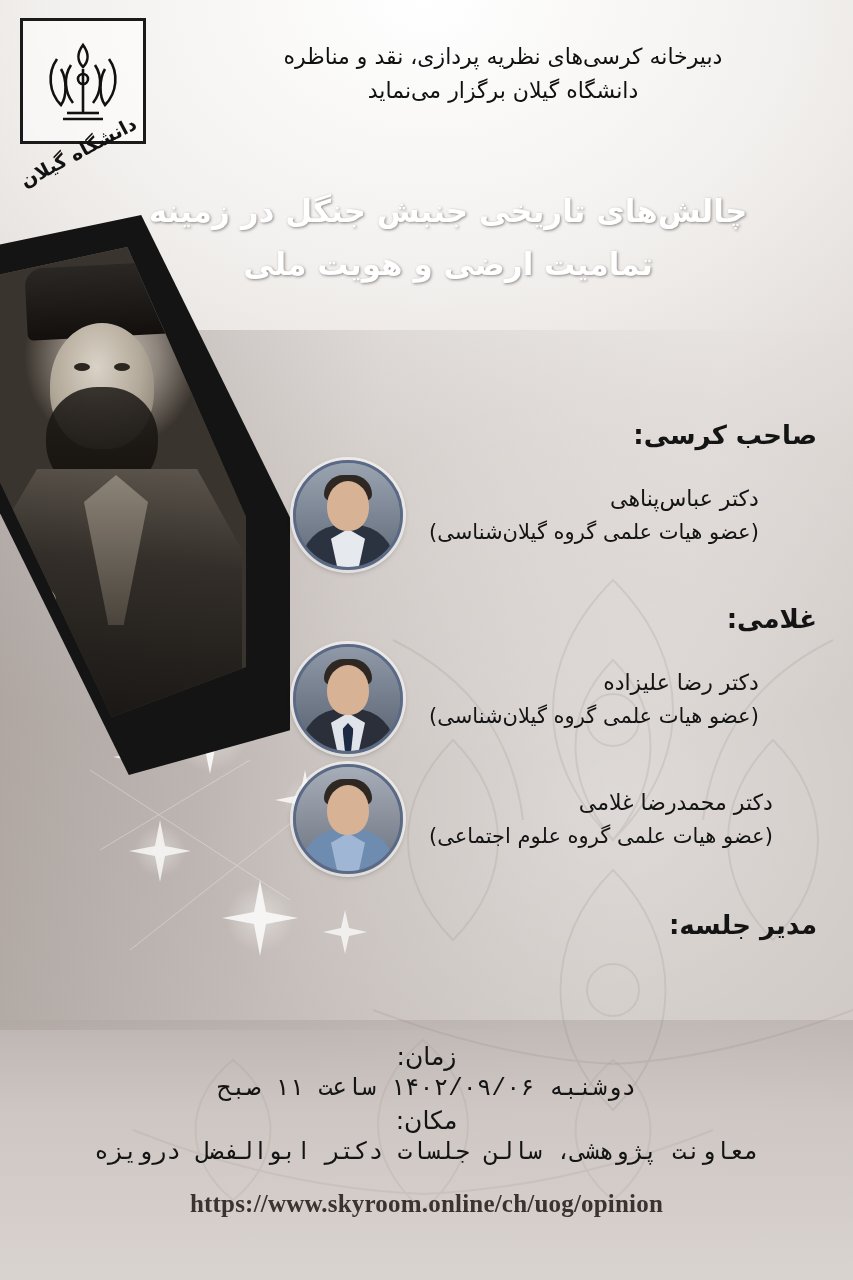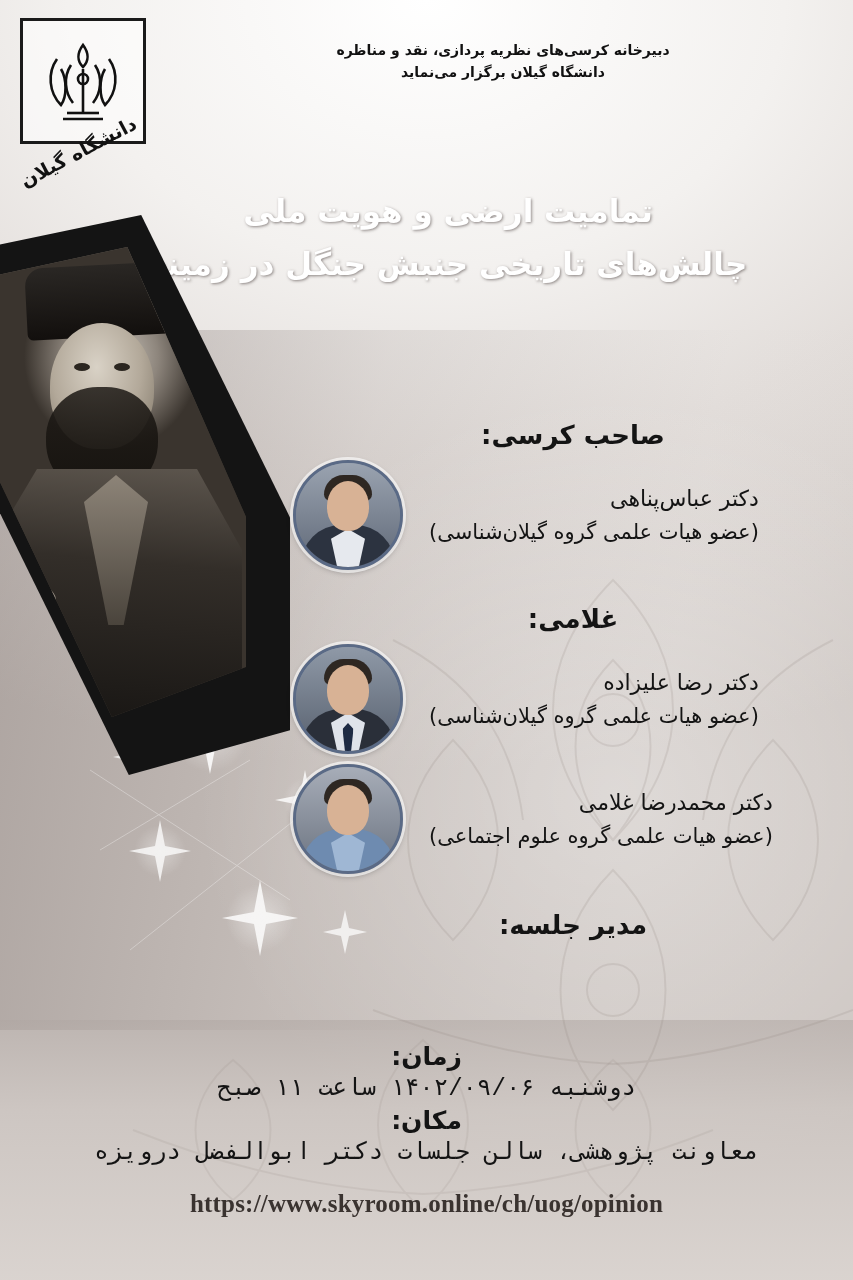--- a/index.html
+++ b/index.html
@@ -100,22 +100,22 @@
   }
 
   .header-text {
     position: absolute;
     right: 40px; top: 40px;
     width: 620px;
     text-align: center;
     direction: rtl;
     color: #111;
     font-family: "DejaVu Sans", sans-serif;
-    font-weight: bold;
-    font-size: 14px;
+    font-weight: normal;
+    font-size: 22px;
     line-height: 1.55;
   }
   .header-text div { white-space: nowrap; }
 
   .title {
     position: absolute;
     right: 60px; top: 185px;
     width: 690px;
     text-align: center;
     direction: rtl;
@@ -202,21 +202,22 @@
   }
 
   
   .people {
     position: absolute;
     right: 0; top: 420px;
     width: 560px;
   }
   .role-head {
     direction: rtl;
-    text-align: center;
+    text-align: right;
+    padding-right: 36px;
     color: #141414;
     font-family: "DejaVu Sans", sans-serif;
     font-weight: bold;
     font-size: 26px;
     margin-bottom: 10px;
   }
   .person-row {
     display: flex;
     flex-direction: row-reverse;
     align-items: center;
@@ -294,21 +295,21 @@
   
   .footer {
     position: absolute;
     left: 0; top: 1038px;
     width: 853px;
     text-align: center;
     direction: rtl;
     color: #141414;
     font-family: "DejaVu Sans", sans-serif;
   }
-  .f-label { font-size: 25px; font-weight: bold; margin-top: 4px; }
+  .f-label { font-size: 25px; font-weight: normal; margin-top: 4px; }
   .f-value { font-size: 24px; margin-top: 2px; font-family: Liberation Mono, monospace; }
   .f-link {
     margin-top: 24px;
     font-family: "Liberation Serif", serif;
     font-size: 25px;
     font-weight: bold;
     color: #3a3330;
     direction: ltr;
     letter-spacing: 0.2px;
   }
@@ -392,22 +393,22 @@
     </svg>
   </div>
   <div class="logo-caption">دانشگاه گیلان</div>
 
   <div class="header-text">
     <div>دبیرخانه کرسی‌های نظریه پردازی، نقد و مناظره</div>
     <div>دانشگاه گیلان برگزار می‌نماید</div>
   </div>
 
   <div class="title">
+    <div>چالش‌های تاریخی جنبش جنگل در زمینه</div>
     <div>تمامیت ارضی و هویت ملی</div>
-    <div>چالش‌های تاریخی جنبش جنگل در زمینه</div>
   </div>
 
   <div class="portrait-wrap">
     <div class="portrait-frame"></div>
     <div class="portrait-photo">
       <div class="pp-hat"></div>
       <div class="pp-face"></div>
       <div class="pp-eye" style="left:86px; top:126px;"></div>
       <div class="pp-eye" style="left:126px; top:126px;"></div>
       <div class="pp-beard"></div>

